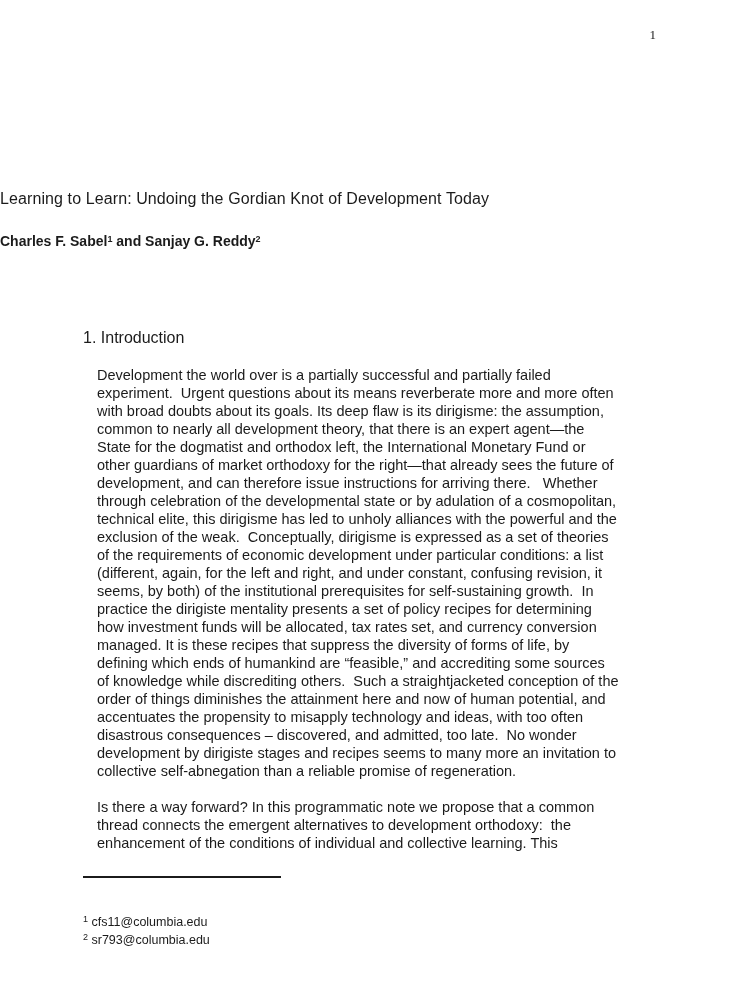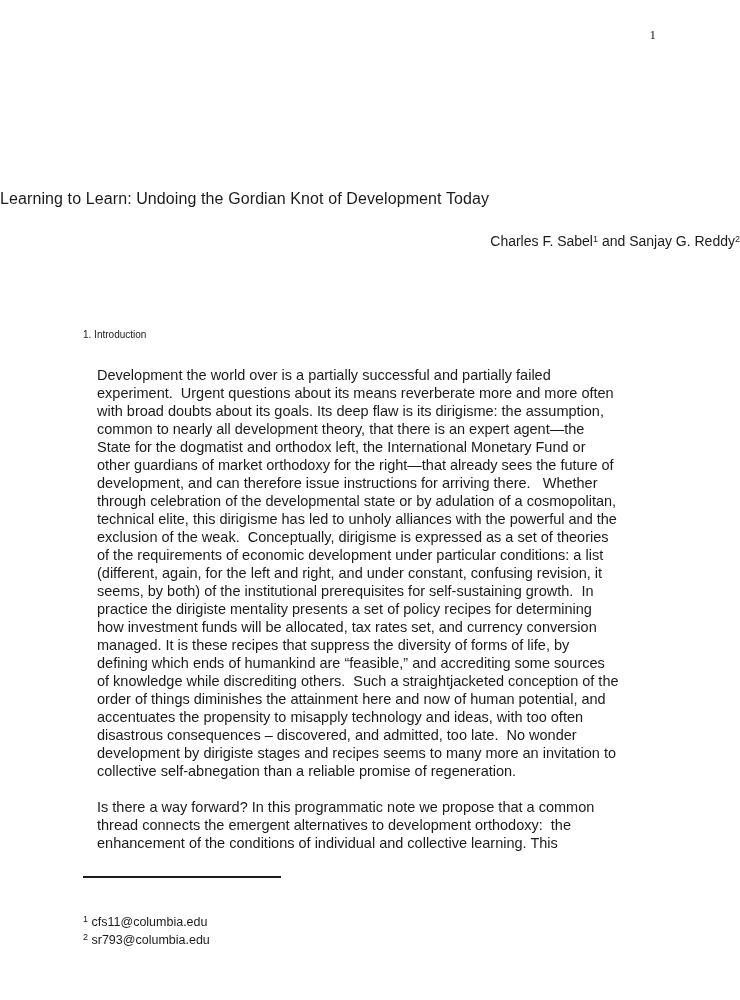--- a/index.html
+++ b/index.html
@@ -25,34 +25,35 @@
     left: 0;
     right: 0;
     font-size: 16px;
     letter-spacing: 0.1px;
   }
   .doc-authors {
     position: absolute;
     top: 233px;
     left: 0;
     right: 0;
-    text-align: right;
+    text-align: left;
     font-size: 14px;
+    font-weight: bold;
   }
   .doc-authors sup, .footnote sup {
     font-size: 9px;
     vertical-align: baseline;
     position: relative;
     top: -4px;
   }
   .section-heading {
     position: absolute;
     top: 329px;
     left: 83px;
-    font-size: 10px;
+    font-size: 16px;
   }
   .body-para {
     position: absolute;
     left: 97px;
     width: 600px;
     font-size: 14.5px;
     line-height: 18px;
     white-space: pre-wrap;
   }
   .para-1 { top: 366px; }

